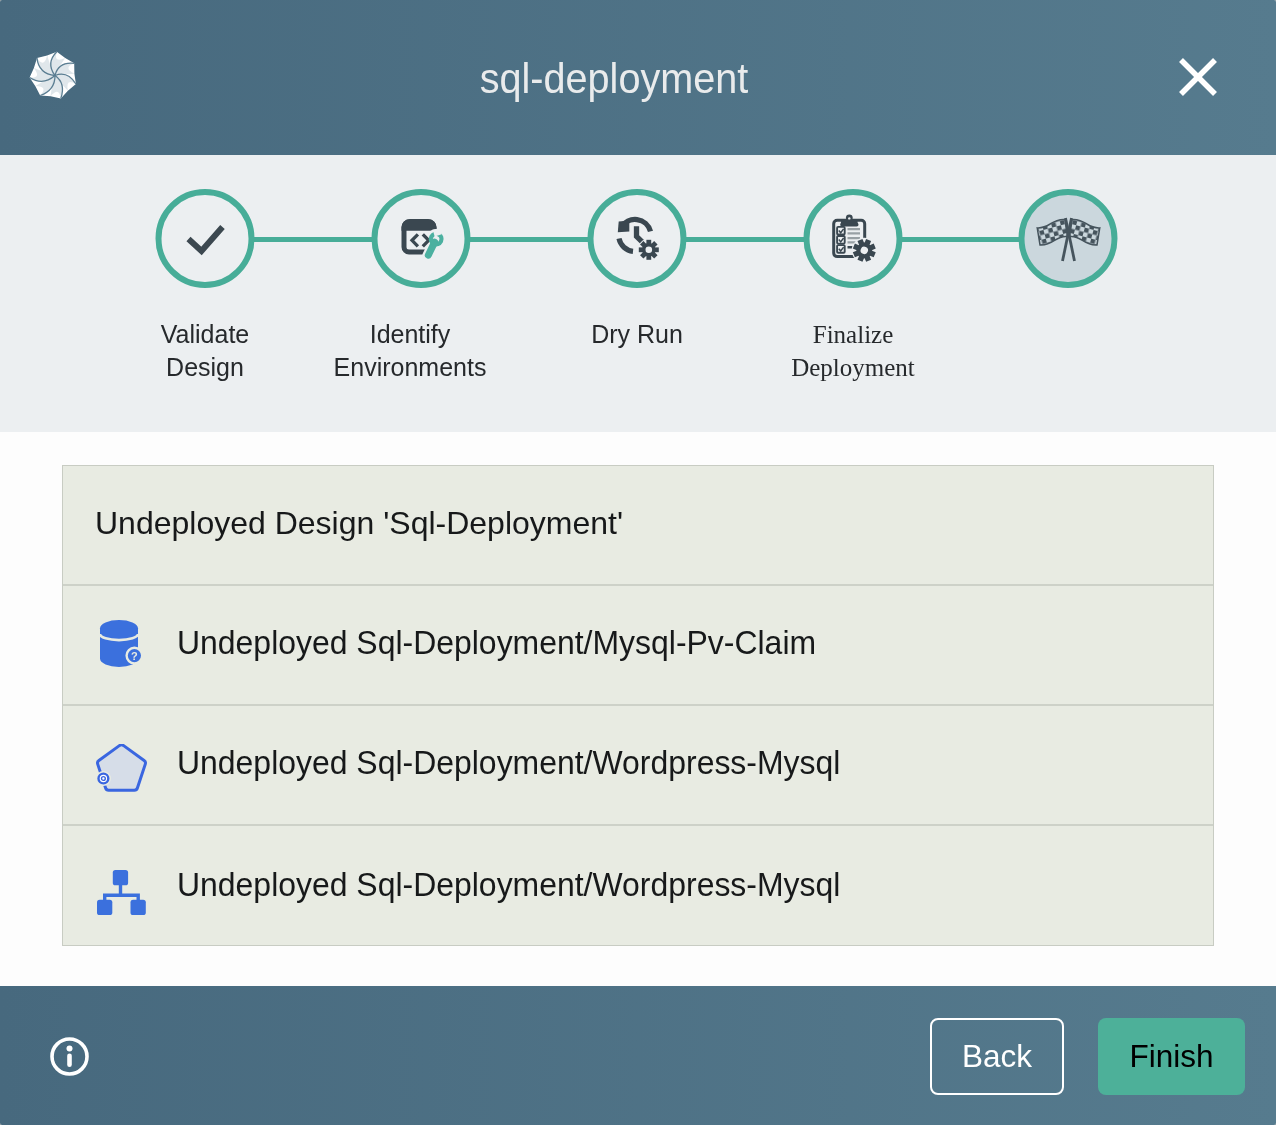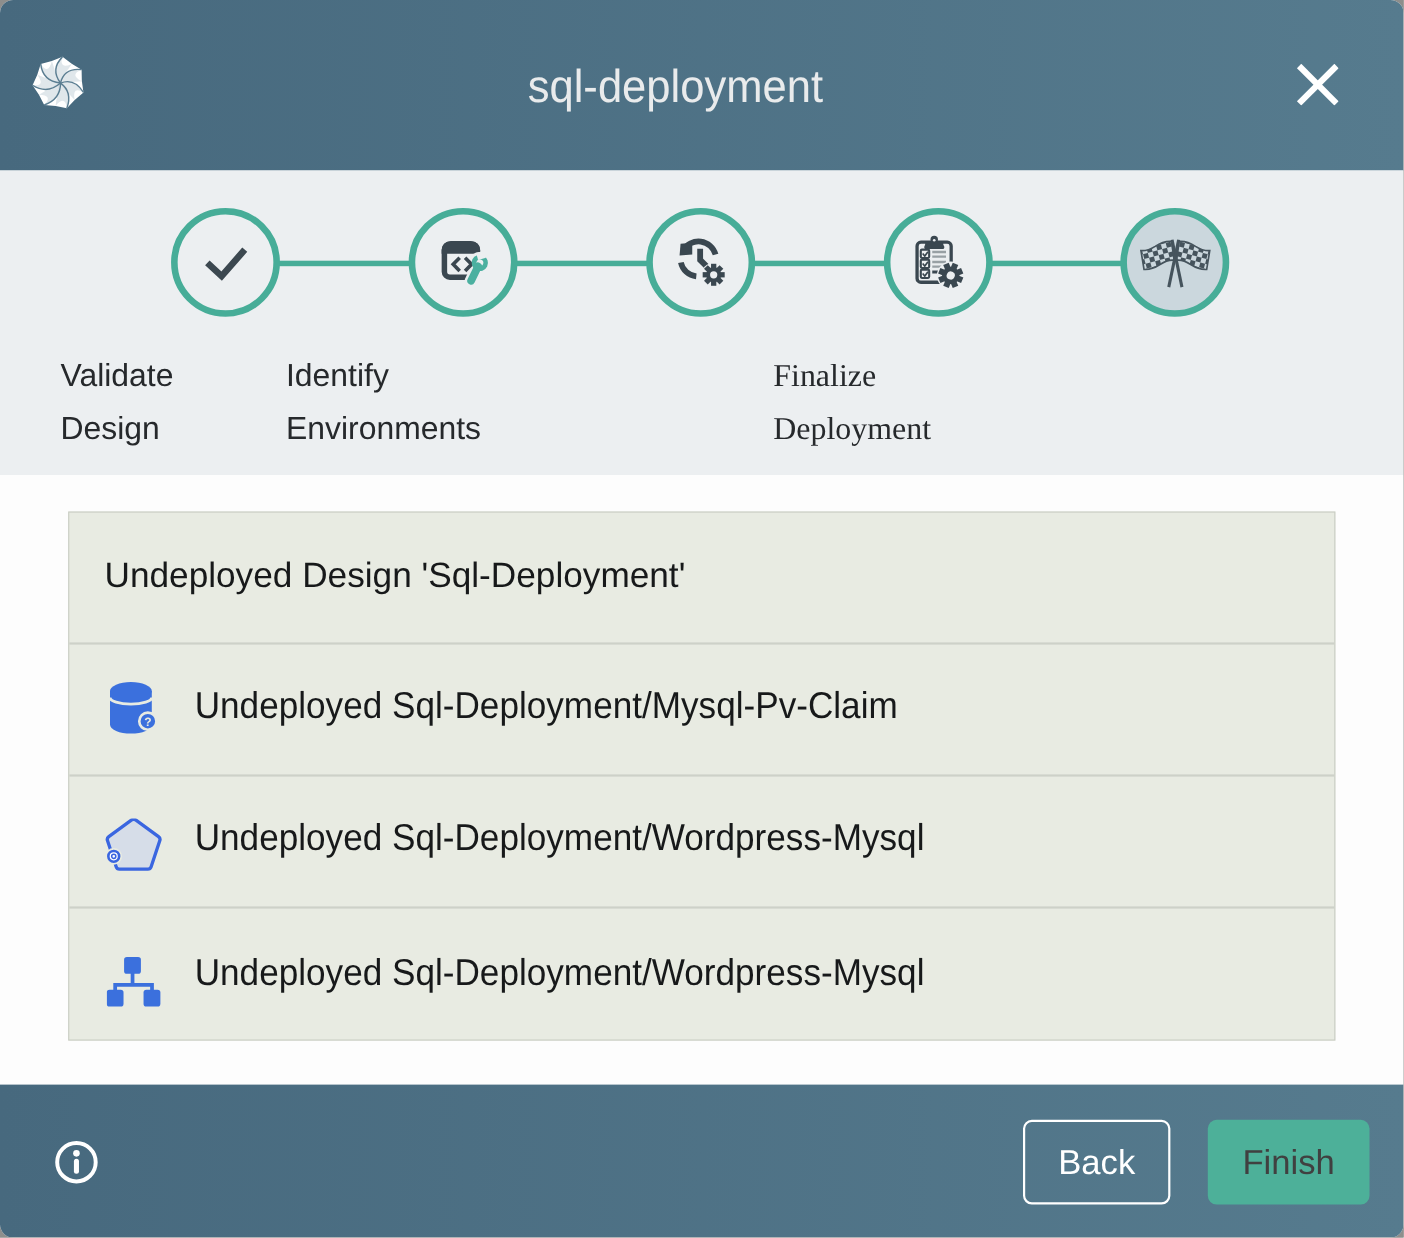--- a/index.html
+++ b/index.html
@@ -1,35 +1,35 @@
 <!DOCTYPE html>
 <html><head>
 <meta charset="utf-8">
 <style>
   * { margin:0; padding:0; box-sizing:border-box; }
   html,body { width:1276px; height:1125px; background:#8e8e8c; font-family:"Liberation Sans", sans-serif; }
-  .modal { position:relative; width:1276px; height:1125px; border-radius:12px; overflow:hidden; background:#fff; }
+  .modal { position:relative; width:1276px; height:1125px; border-radius:2px; overflow:hidden; background:#fff; }
   .abs { position:absolute; }
   .header { left:0; top:0; width:1276px; height:155px; background:linear-gradient(90deg,#47697e 0%,#567b8e 100%); }
   .title { left:614px; top:79px; transform:translate(-50%,-50%) scaleX(0.943); color:#e9ebec; font-size:42px; white-space:nowrap; }
   .stepper { left:0; top:155px; width:1276px; height:277px; background:#eceff1; }
   .connector { left:205px; top:236.5px; width:863px; height:5px; background:#47ad98; }
   .circle { width:99px; height:99px; border-radius:50%; border:6px solid #47ad98; background:#eceff1; top:189px; transform:translateX(-50%); display:flex; align-items:center; justify-content:center; }
   .circle.last { background:#cbd7dd; }
-  .steplabel { top:318px; transform:translateX(-50%); width:300px; text-align:left; font-size:29px; line-height:48px; color:#26292c; }
+  .steplabel { top:318px; transform:translateX(-50%); width:300px; text-align:center; font-size:25px; line-height:33px; color:#26292c; }
   .content { left:0; top:432px; width:1276px; height:554px; background:#fdfdfd; }
   .box { left:62px; top:465px; width:1152px; height:481px; background:#e8ebe2; border:1px solid #c8ccc3; }
   .row { position:absolute; left:0; width:1196px; display:flex; align-items:center; }
   .divider { position:absolute; left:0; width:1150px; height:2px; background:#cdd1c8; }
   .rowtext { font-size:34px; color:#17191a; display:inline-block; transform:scaleX(0.9395); transform-origin:left center; white-space:nowrap; position:relative; top:-2.5px; }
   .rowtext1 { font-size:32px; color:#17191a; white-space:nowrap; position:relative; top:-2px; }
   .rowicon { position:absolute; left:36px; }
   .footer { left:0; top:986px; width:1276px; height:139px; background:linear-gradient(90deg,#47697e 0%,#567b8e 100%); }
   .btn-back { left:930px; top:1018px; width:134px; height:77px; border:2px solid #fff; border-radius:8px; color:#fff; font-size:31.5px; display:flex; align-items:center; justify-content:center; }
-  .btn-finish { left:1098px; top:1018px; width:147px; height:77px; background:#4db099; border-radius:8px; color:#404040; font-size:31.5px; display:flex; align-items:center; justify-content:center; }
+  .btn-finish { left:1098px; top:1018px; width:147px; height:77px; background:#4db099; border-radius:8px; color:#000000; font-size:31.5px; display:flex; align-items:center; justify-content:center; }
 </style>
 </head>
 <body>
 <div class="modal">
 
   <div class="abs header"></div>
   <div class="abs" style="left:29px; top:50px; width:49px; height:51px;">
     <svg width="49" height="51" viewBox="0 0 49 51">
       <g transform="translate(24.5,25.5)">
         <polygon points="3.3,-23.8 11.7,-17.5 20.7,-12.2 20.9,-1.8 22.4,8.5 14.4,15.3 7.3,22.9 -2.9,20.8 -13.3,20.0 -18.1,10.7 -23.9,2.0 -19.6,-7.5 -16.5,-17.4 -6.4,-20.0" fill="#ffffff"></polygon>
@@ -159,20 +159,21 @@
         <line x1="39" y1="3" x2="30" y2="46" stroke="#46545d" stroke-width="2.8"></line>
         <g transform="rotate(15 39.5 4.5)">
           <path d="M39.5 4.5 C 45 2.6 50 3.3 55 5 C 59.5 6.4 64.5 6.7 68.5 5.4 L 70.2 22.6 C 65.5 24.3 60 23.6 55 22 C 50 20.4 45 20.2 41.6 21.6 Z" fill="url(#chk)" stroke="#46545d" stroke-width="1.5"></path>
         </g>
       </g>
     </svg>
   </div>
 
   <div class="abs steplabel" style="left:205px;">Validate<br>Design</div>
   <div class="abs steplabel" style="left:410px;">Identify<br>Environments</div>
+  <div class="abs steplabel" style="left:637px;">Dry Run</div>
   <div class="abs steplabel" style="left:853px;font-family:Liberation Serif, serif;">Finalize<br>Deployment</div>
 
   <div class="abs content"></div>
   <div class="abs box">
     <div class="row" style="top:0; height:118px; padding-left:32px;">
       <span class="rowtext1">Undeployed Design 'Sql-Deployment'</span>
     </div>
     <div class="divider" style="top:118px;"></div>
     <div class="row" style="top:120px; height:118px; padding-left:114px;">
       <svg class="rowicon" style="top:34px;" width="46" height="49" viewBox="0 0 46 49">

